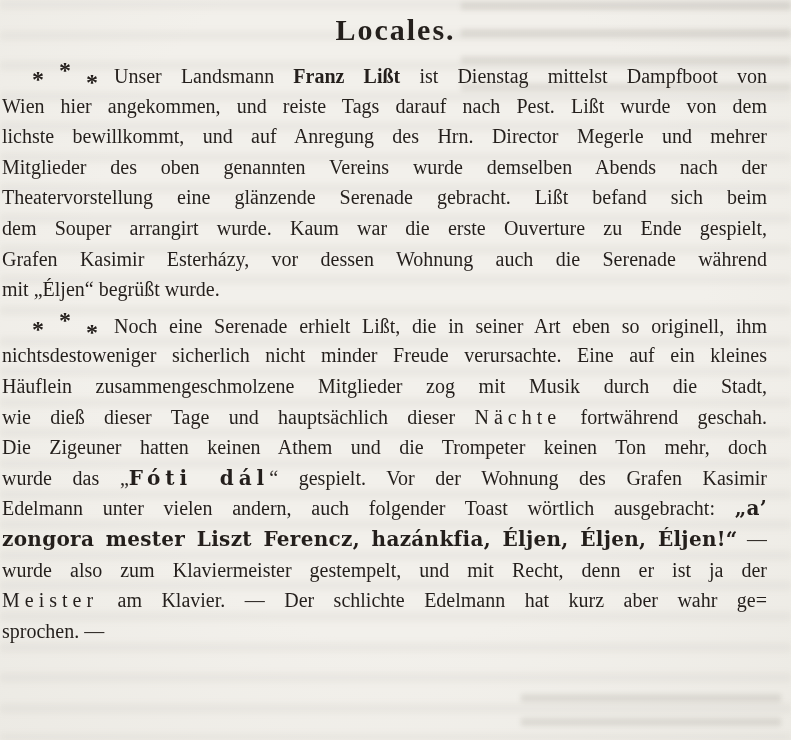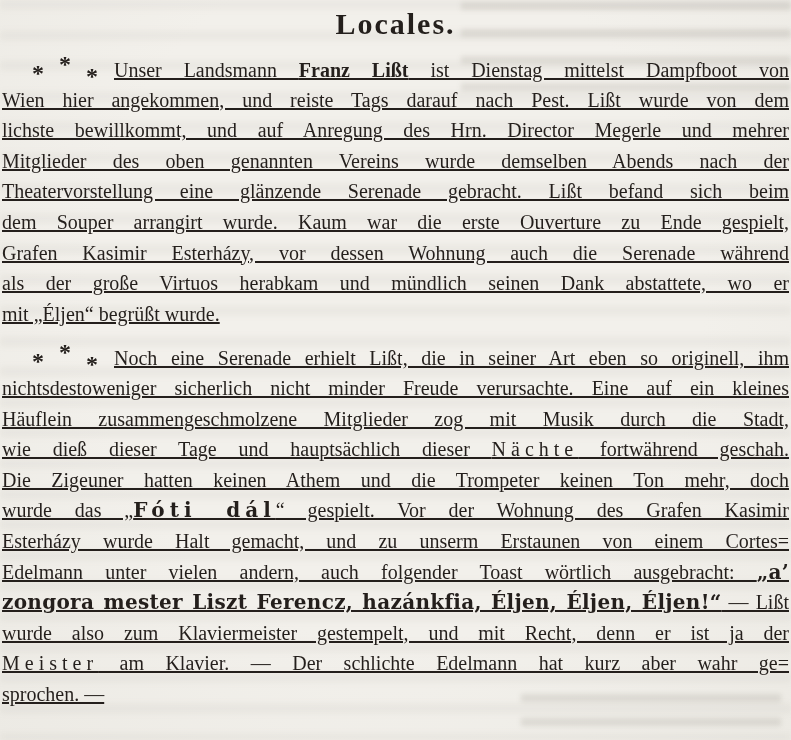--- a/index.html
+++ b/index.html
@@ -39,36 +39,35 @@
   .smudge-br {
     position: absolute; bottom: 0; right: 10px; width: 260px; height: 46px;
     background: repeating-linear-gradient(
       to bottom,
       rgba(105,98,86,0.14) 0 8px, rgba(0,0,0,0) 8px 24px);
     filter: blur(2.5px);
     pointer-events: none;
   }
   .title {
     margin: 0;
-    padding-top: 7px;
+    padding-top: 13px;
     text-align: center;
     font-size: 30px;
     font-weight: bold;
     letter-spacing: 2px;
     position: relative;
     z-index: 2;
   }
   .article-body {
     position: relative;
     z-index: 2;
     margin-top: 13px;
-    padding: 0 2px 0 2px;
-    text-decoration: underline;
+    padding: 0 24px 0 2px;
   }
-  .paragraph + .paragraph { margin-top: 13px; }
+  .paragraph + .paragraph { margin-top: 5px; }
   .line {
     font-size: 20px;
     line-height: 30.6px;
     height: 30.6px;
     overflow: hidden;
     text-align: justify;
     text-align-last: justify;
   }
   .line.short { text-align-last: left; }
   .asterism { display: inline-block; margin: 0 16px 0 30px; white-space: nowrap; }
@@ -96,31 +95,29 @@
   <h1 class="title">Locales.</h1>
   <div class="article-body" id="article-body">
       <div class="paragraph">
         <div class="line"><span class="asterism"><span class="star a1">*</span><span class="star a2">*</span><span class="star a3">*</span></span><span class="seg-n">Unser Landsmann </span><span class="seg-b">Franz Lißt</span><span class="seg-n"> ist Dienstag mittelst Dampfboot von</span></div>
         <div class="line"><span class="seg-n">Wien hier angekommen, und reiste Tags darauf nach Pest. Lißt wurde von dem</span></div>
         <div class="line"><span class="seg-n">lichste bewillkommt, und auf Anregung des Hrn. Director Megerle und mehrer</span></div>
         <div class="line"><span class="seg-n">Mitglieder des oben genannten Vereins wurde demselben Abends nach der</span></div>
         <div class="line"><span class="seg-n">Theatervorstellung eine glänzende Serenade gebracht. Lißt befand sich beim</span></div>
         <div class="line"><span class="seg-n">dem Souper arrangirt wurde. Kaum war die erste Ouverture zu Ende gespielt,</span></div>
         <div class="line"><span class="seg-n">Grafen Kasimir Esterházy, vor dessen Wohnung auch die Serenade während</span></div>
-        <div class="line"><span class="seg-n">als der große Virtuos herabkam und mündlich seinen Dank abstattete, wo er</span></div>
         <div class="line short"><span class="seg-n">mit „Éljen“ begrüßt wurde.</span></div>
       </div>
       <div class="paragraph">
         <div class="line"><span class="asterism"><span class="star a1">*</span><span class="star a2">*</span><span class="star a3">*</span></span><span class="seg-n">Noch eine Serenade erhielt Lißt, die in seiner Art eben so originell, ihm</span></div>
         <div class="line"><span class="seg-n">nichtsdestoweniger sicherlich nicht minder Freude verursachte. Eine auf ein kleines</span></div>
         <div class="line"><span class="seg-n">Häuflein zusammengeschmolzene Mitglieder zog mit Musik durch die Stadt,</span></div>
         <div class="line"><span class="seg-n">wie dieß dieser Tage und hauptsächlich dieser </span><span class="seg-sp">Nächte</span><span class="seg-n"> fortwährend geschah.</span></div>
         <div class="line"><span class="seg-n">Die Zigeuner hatten keinen Athem und die Trompeter keinen Ton mehr, doch</span></div>
         <div class="line"><span class="seg-n">wurde das „</span><span class="seg-latsp">Fóti dál</span><span class="seg-n">“ gespielt. Vor der Wohnung des Grafen Kasimir</span></div>
-        <div class="line"><span class="seg-n">Esterházy wurde Halt gemacht, und zu unserm Erstaunen von einem Cortes=</span></div>
         <div class="line"><span class="seg-n">Edelmann unter vielen andern, auch folgender Toast wörtlich ausgebracht: </span><span class="seg-lat">„a’</span></div>
         <div class="line"><span class="seg-lat">zongora mester Liszt Ferencz, hazánkfia, Éljen, Éljen, Éljen!“</span><span class="seg-n"> — Lißt</span></div>
         <div class="line"><span class="seg-n">wurde also zum Klaviermeister gestempelt, und mit Recht, denn er ist ja der</span></div>
         <div class="line"><span class="seg-sp">Meister</span><span class="seg-n"> am Klavier. — Der schlichte Edelmann hat kurz aber wahr ge=</span></div>
         <div class="line short"><span class="seg-n">sprochen. —</span></div>
       </div>
     </div>
 </div>
 
 </body></html>

